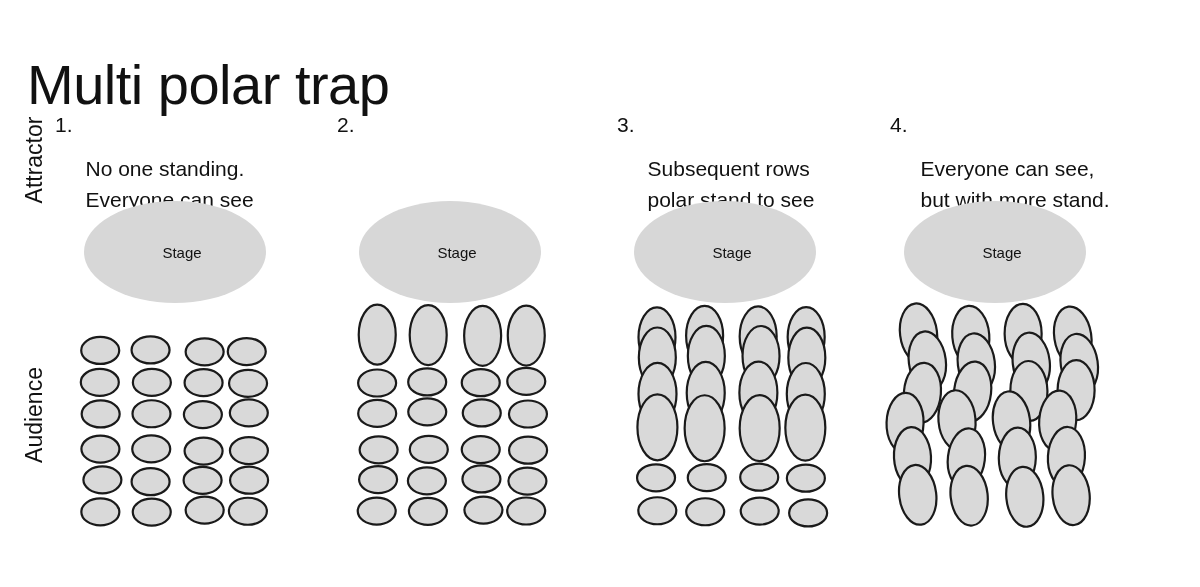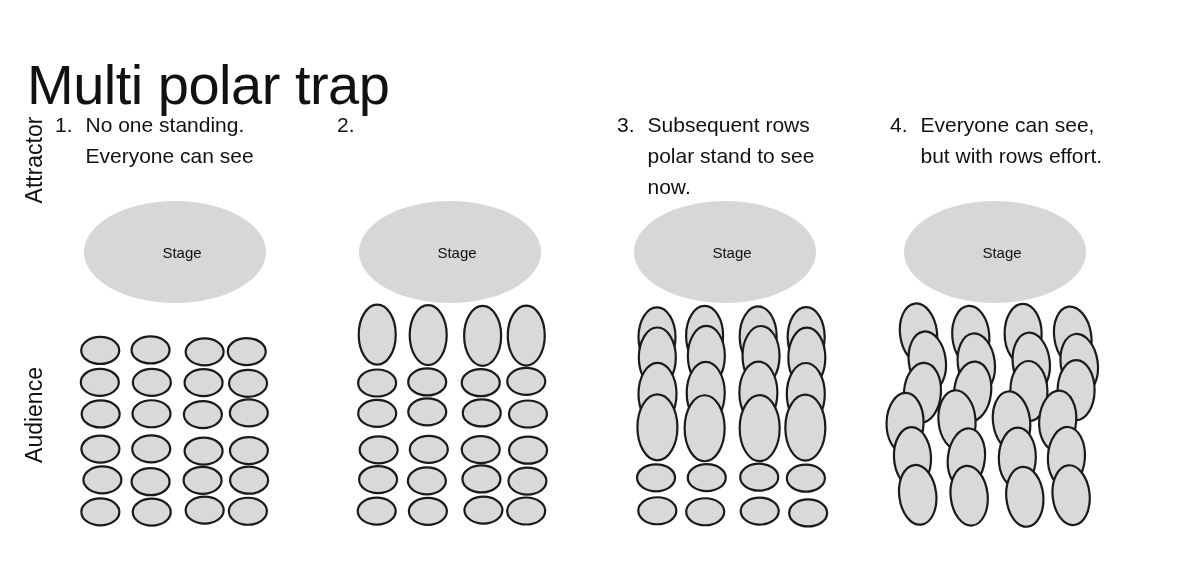--- a/index.html
+++ b/index.html
@@ -37,21 +37,21 @@
   .caption {
     position: absolute;
     top: 110px;
     display: flex;
     align-items: flex-start;
     gap: 13px;
     font-size: 21px;
     line-height: 1.47;
     width: 265px;
   }
-  .caption .cap-text { white-space: pre-line; }
+  .caption .cap-text { white-space: pre-line; margin-top: 44px; }
   .caption.p1 { left: 55px;  }
   .caption.p2 { left: 337px; }
   .caption.p3 { left: 617px; }
   .caption.p4 { left: 890px; }
   .panel-svg {
     position: absolute;
     top: 190px;
     width: 290px;
     height: 390px;
   }
@@ -79,21 +79,21 @@
   </div>
   <div class="caption p3">
     <span class="num">3.</span>
     <span class="cap-text">Subsequent rows
 polar stand to see
 now.</span>
   </div>
   <div class="caption p4">
     <span class="num">4.</span>
     <span class="cap-text">Everyone can see,
-but with rows effort.</span>
+but with more stand.</span>
   </div>
 
   <svg class="panel-svg" viewBox="0 0 290 390" style="left: 30px;">
       <ellipse cx="145" cy="62" rx="91" ry="51" fill="#d7d7d7"></ellipse>
       <text x="152" y="62" text-anchor="middle" dominant-baseline="central" font-size="15" fill="#111111">Stage</text>
       <ellipse cx="70.22099314862862" cy="160.44077081338037" rx="19" ry="13.5" fill="#d9d9d9" stroke="#1a1a1a" stroke-width="2.2"></ellipse>
       <ellipse cx="120.55397426709533" cy="159.93761730694678" rx="19" ry="13.5" fill="#d9d9d9" stroke="#1a1a1a" stroke-width="2.2"></ellipse>
       <ellipse cx="174.64561861893162" cy="161.86656756291632" rx="19" ry="13.5" fill="#d9d9d9" stroke="#1a1a1a" stroke-width="2.2"></ellipse>
       <ellipse cx="216.75539985578507" cy="161.5442954710452" rx="19" ry="13.5" fill="#d9d9d9" stroke="#1a1a1a" stroke-width="2.2"></ellipse>
       <ellipse cx="69.81093370961025" cy="192.2843274382176" rx="19" ry="13.5" fill="#d9d9d9" stroke="#1a1a1a" stroke-width="2.2"></ellipse>

